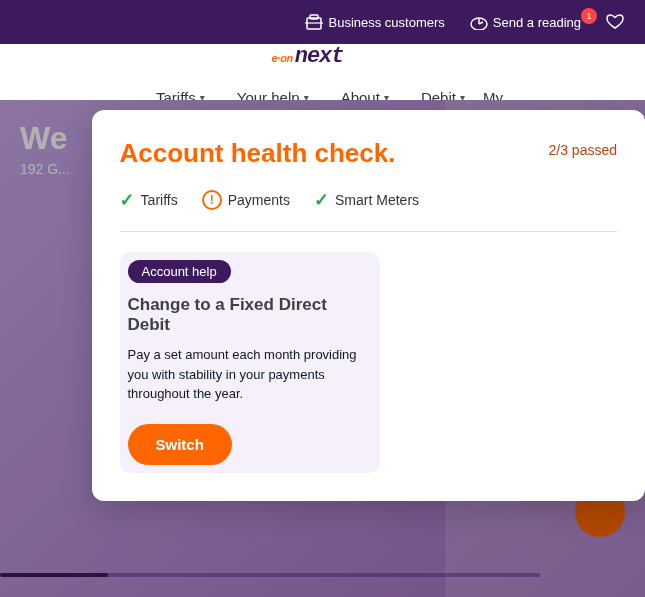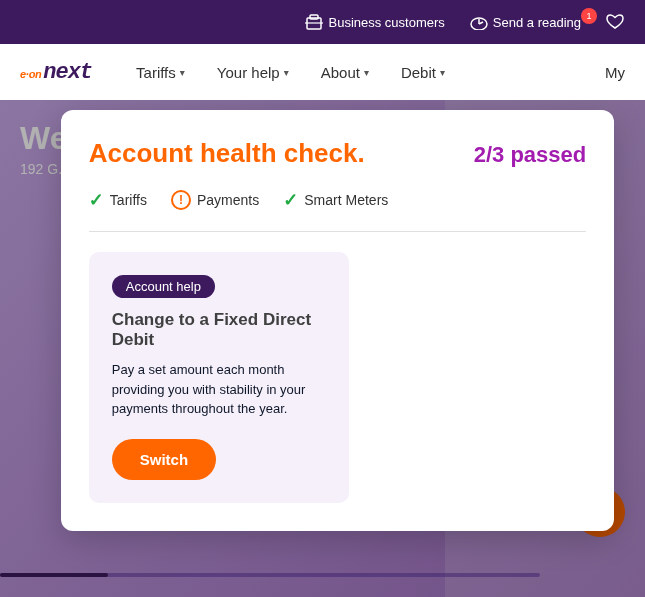--- a/index.html
+++ b/index.html
@@ -53,20 +53,21 @@
     }
 
     
     .nav-bar {
       background: white;
       height: 56px;
       display: flex;
       align-items: center;
       padding: 0 20px;
       gap: 0;
+      flex-direction: column;
     }
     .logo {
       margin-right: 30px;
     }
     .nav-items {
       display: flex;
       align-items: center;
       gap: 4px;
       flex: 1;
     }
@@ -159,21 +160,21 @@
     
     .modal-overlay {
       position: absolute;
       top: 0;
       left: 0;
       width: 100%;
       height: 100%;
       background: rgba(0,0,0,0.3);
       display: flex;
       align-items: flex-start;
-      justify-content: center;
+      justify-content: flex-end;
       padding-top: 10px;
       padding-left: 30px;
     }
     .modal {
       background: white;
       border-radius: 12px;
       padding: 28px 28px 28px 28px;
       width: 580px;
       max-width: 90%;
       box-shadow: 0 8px 32px rgba(0,0,0,0.2);
@@ -183,23 +184,23 @@
       justify-content: space-between;
       align-items: flex-start;
       margin-bottom: 20px;
     }
     .modal-title {
       color: #ff6600;
       font-size: 26px;
       font-weight: bold;
     }
     .modal-score {
-      color: #a21caf;
-      font-size: 22px;
-      font-weight: bold;
+      color: #c2410c;
+      font-size: 14px;
+      font-weight: normal;
       white-space: nowrap;
       margin-top: 4px;
     }
     .modal-checks {
       display: flex;
       gap: 24px;
       align-items: center;
       margin-bottom: 20px;
     }
     .check-item {
@@ -230,21 +231,21 @@
     .modal-divider {
       height: 1px;
       background: #e0e0e0;
       margin-bottom: 20px;
     }
 
     
     .card {
       background: #f5f0fa;
       border-radius: 10px;
-      padding: 23px;
+      padding: 8px;
       max-width: 260px;
     }
     .card-badge {
       background: #3d1a5e;
       color: white;
       border-radius: 20px;
       padding: 4px 14px;
       font-size: 13px;
       display: inline-block;
       margin-bottom: 12px;

